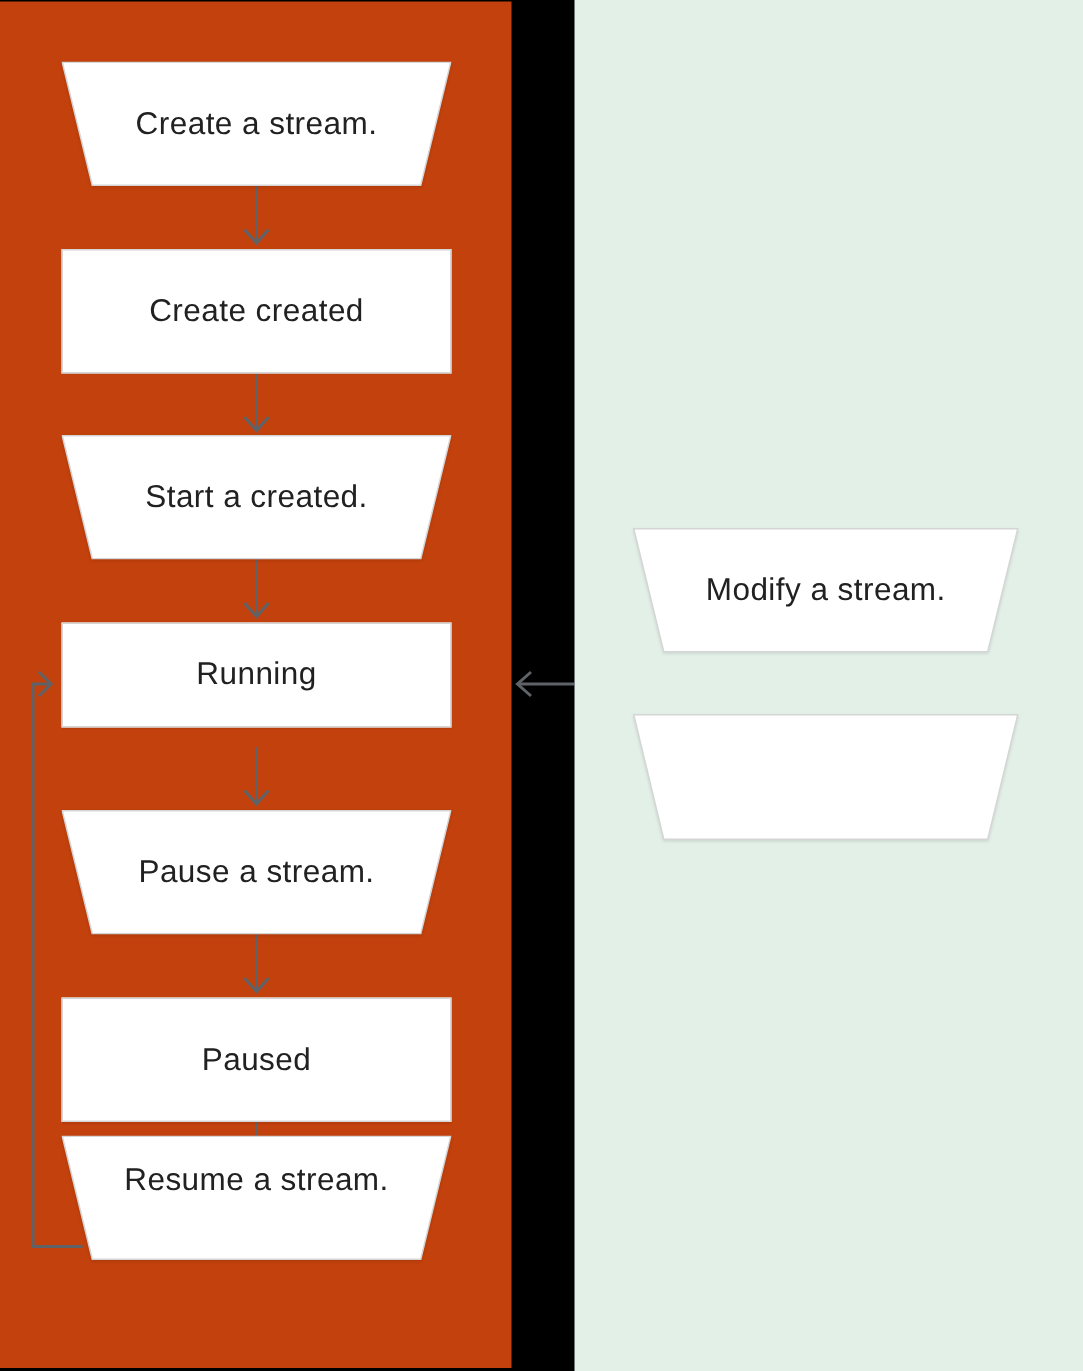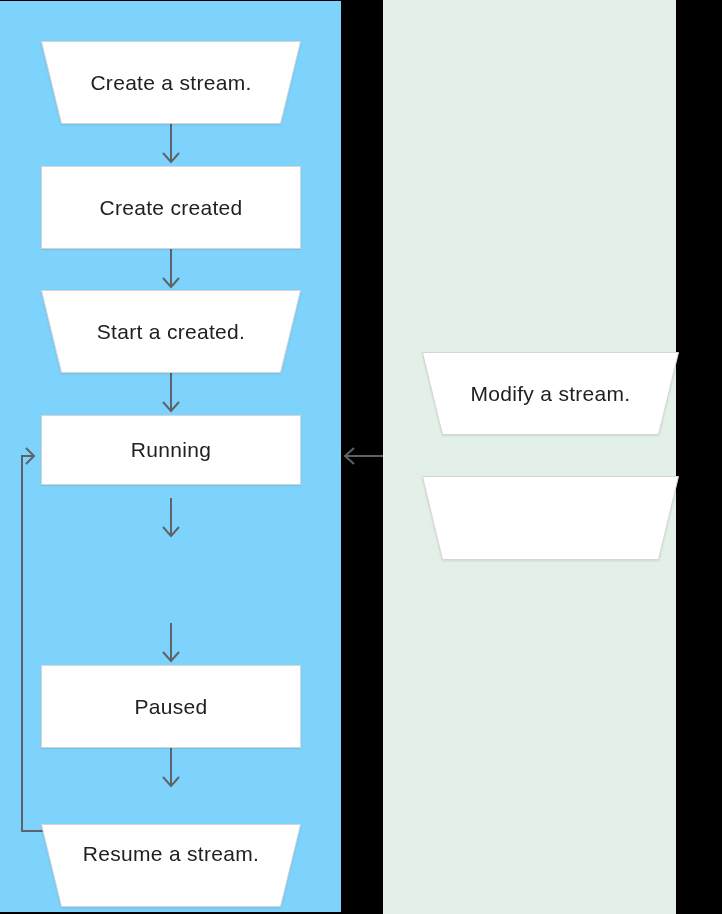--- a/index.html
+++ b/index.html
@@ -5,22 +5,22 @@
   html, body { margin: 0; padding: 0; }
   body {
     position: relative;
     width: 722px;
     height: 914px;
     background: #000000;
     overflow: hidden;
     font-family: "Liberation Sans", "DejaVu Sans", sans-serif;
   }
   .panel { position: absolute; }
-  #panel-left  { left: 0;    top: 1px; width: 341px; height: 911px; background: #7dd3fc; }
-  #panel-right { left: 383px; top: 0;  width: 293px; height: 914px; background: #e2f0e8; }
+  #panel-left  { left: 0;    top: 1px; width: 341px; height: 911px; background: #c2410c; }
+  #panel-right { left: 383px; top: 0;  width: 339px; height: 914px; background: #e2f0e8; }
 
   .node {
     position: absolute;
     display: flex;
     align-items: center;
     justify-content: center;
   }
   .node .shape-svg {
     position: absolute;
     left: 0; top: 0;
@@ -98,27 +98,33 @@
       <polygon points="0.5,0.5 259.5,0.5 239.5,82.5 20.5,82.5" fill="#ffffff" stroke="#d5d5d5" stroke-width="1"></polygon>
     </svg>
     <div class="label">Start a created.</div>
   </div>
 
   <div class="node" style="left:41px; top:414px; width:260px; height:70px">
     <div class="rect-shape"></div>
     <div class="label">Running</div>
   </div>
 
+  <div class="node" style="left:41px; top:539px; width:260px; height:83px">
+    <svg class="shape-svg" width="260" height="83" viewBox="0 0 260 83">
+      <polygon points="0.5,0.5 259.5,0.5 239.5,82.5 20.5,82.5" fill="#ffffff" stroke="#d5d5d5" stroke-width="1"></polygon>
+    </svg>
+    <div class="label">Pause a stream.</div>
+  </div>
 
   <div class="node" style="left:41px; top:664px; width:260px; height:83px">
     <div class="rect-shape"></div>
     <div class="label">Paused</div>
   </div>
 
-  <div class="node" style="left:41px; top:823px; width:260px; height:60px">
+  <div class="node" style="left:41px; top:756px; width:260px; height:60px">
     <svg class="shape-svg" width="260" height="83" viewBox="0 0 260 83">
       <polygon points="0.5,0.5 259.5,0.5 239.5,82.5 20.5,82.5" fill="#ffffff" stroke="#d5d5d5" stroke-width="1"></polygon>
     </svg>
     <div class="label">Resume a stream.</div>
   </div>
 </div>
 
 <svg class="arrow-layer" style="left:341px; top:0" width="42" height="914" viewBox="0 0 42 914">
   <line class="arrow-line" x1="4" y1="456" x2="42" y2="456"></line>
   <polyline class="arrow-line" points="13,448 4,456 13,464"></polyline>

